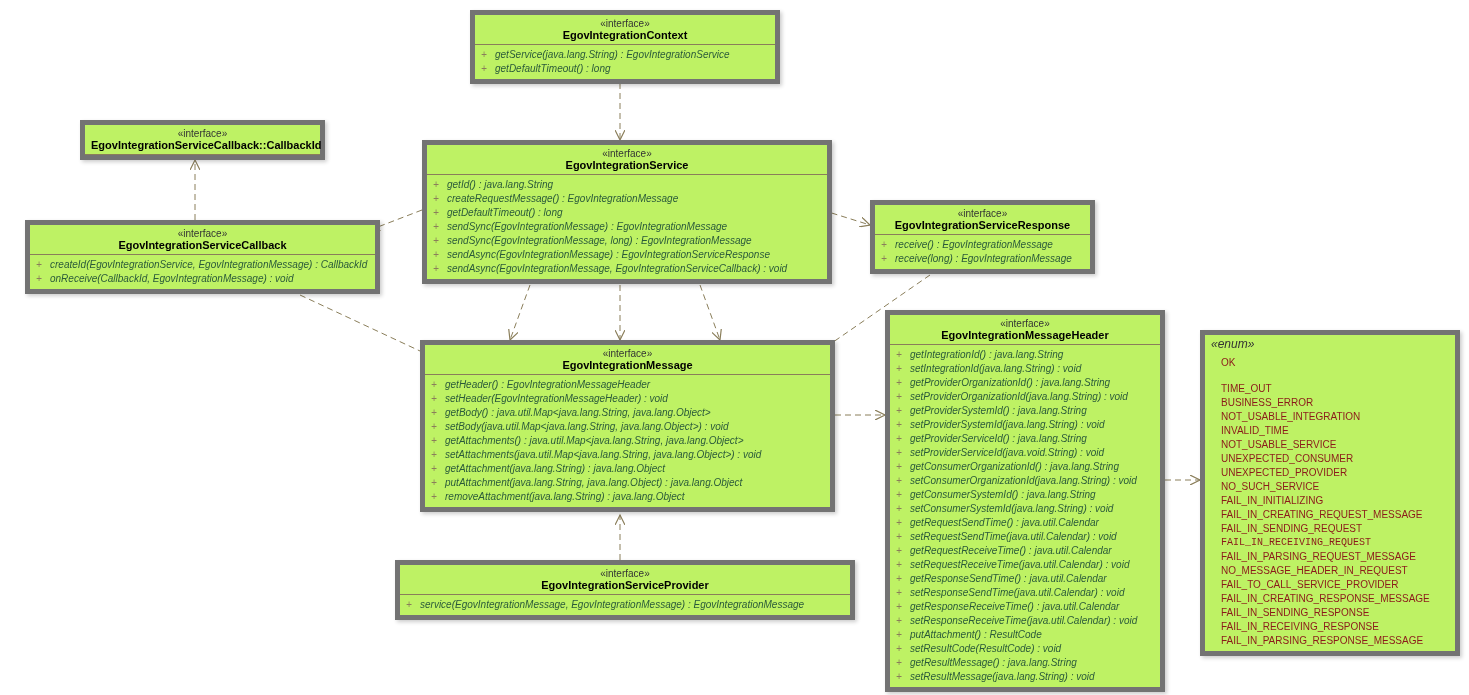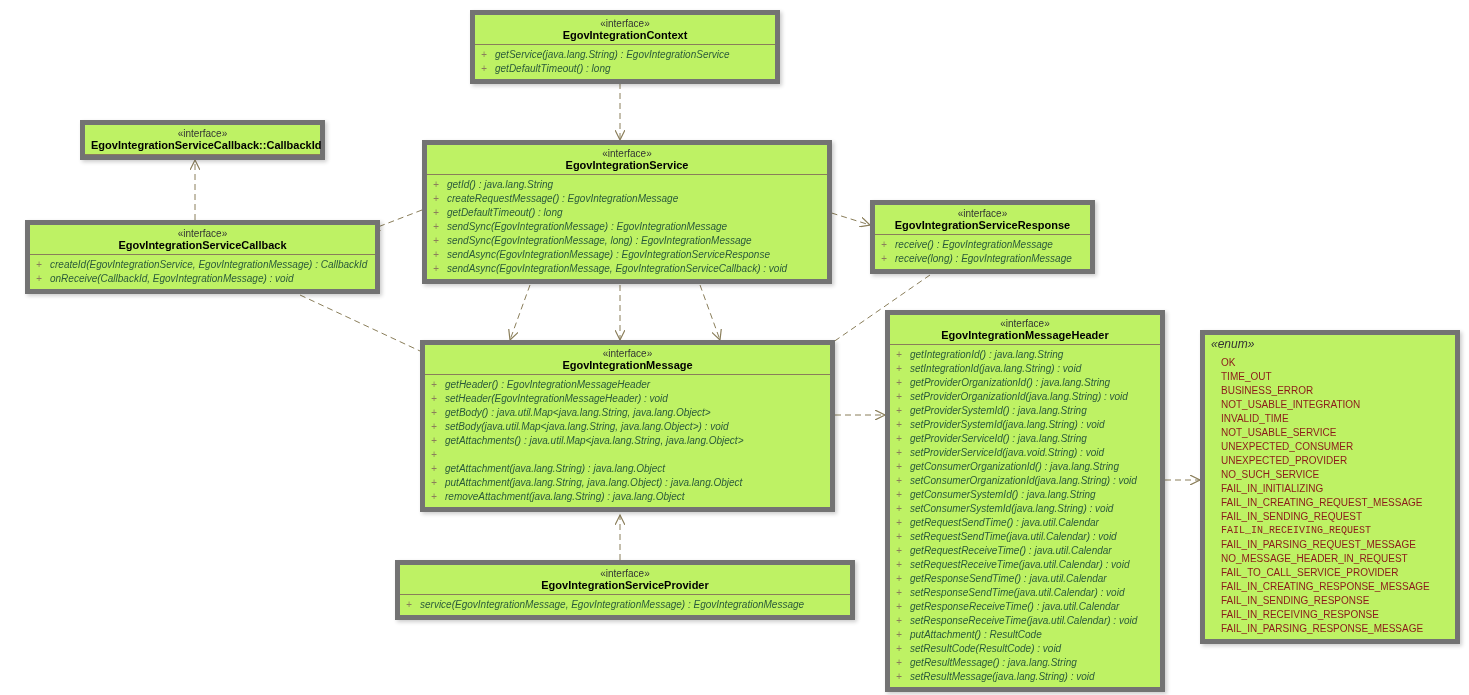--- a/index.html
+++ b/index.html
@@ -225,20 +225,21 @@
       <div class="op">
         <span class="vis">+</span>
         <span>setBody(java.util.Map&lt;java.lang.String, java.lang.Object&gt;) : void</span>
       </div>
       <div class="op">
         <span class="vis">+</span>
         <span>getAttachments() : java.util.Map&lt;java.lang.String, java.lang.Object&gt;</span>
       </div>
       <div class="op">
         <span class="vis">+</span>
+        <span>setAttachments(java.util.Map&lt;java.lang.String, java.lang.Object&gt;) : void</span>
       </div>
       <div class="op">
         <span class="vis">+</span>
         <span>getAttachment(java.lang.String) : java.lang.Object</span>
       </div>
       <div class="op">
         <span class="vis">+</span>
         <span>putAttachment(java.lang.String, java.lang.Object) : java.lang.Object</span>
       </div>
       <div class="op">
@@ -363,21 +364,21 @@
         <span class="vis">+</span>
         <span>setResultMessage(java.lang.String) : void</span>
       </div>
     </div>
 </div>
 
 <div class="uml-box" style="left:1200px; top:330px; width:250px;">
   <div class="enum-label">«enum»</div>
   <div class="enum-body">
       <div style="padding-left: 10px;">   OK</div>
-      <div style="padding-left: 10px;">   TIME_OUT</div>
+      <div style="padding-left: 10px; margin-top: 12px;">   TIME_OUT</div>
       <div style="padding-left: 10px;">   BUSINESS_ERROR</div>
       <div style="padding-left: 10px;">   NOT_USABLE_INTEGRATION</div>
       <div style="padding-left: 10px;">   INVALID_TIME</div>
       <div style="padding-left: 10px;">   NOT_USABLE_SERVICE</div>
       <div style="padding-left: 10px;">   UNEXPECTED_CONSUMER</div>
       <div style="padding-left: 10px;">   UNEXPECTED_PROVIDER</div>
       <div style="padding-left: 10px;">   NO_SUCH_SERVICE</div>
       <div style="padding-left: 10px;">   FAIL_IN_INITIALIZING</div>
       <div style="padding-left: 10px;">   FAIL_IN_CREATING_REQUEST_MESSAGE</div>
       <div style="padding-left: 10px;">   FAIL_IN_SENDING_REQUEST</div>

